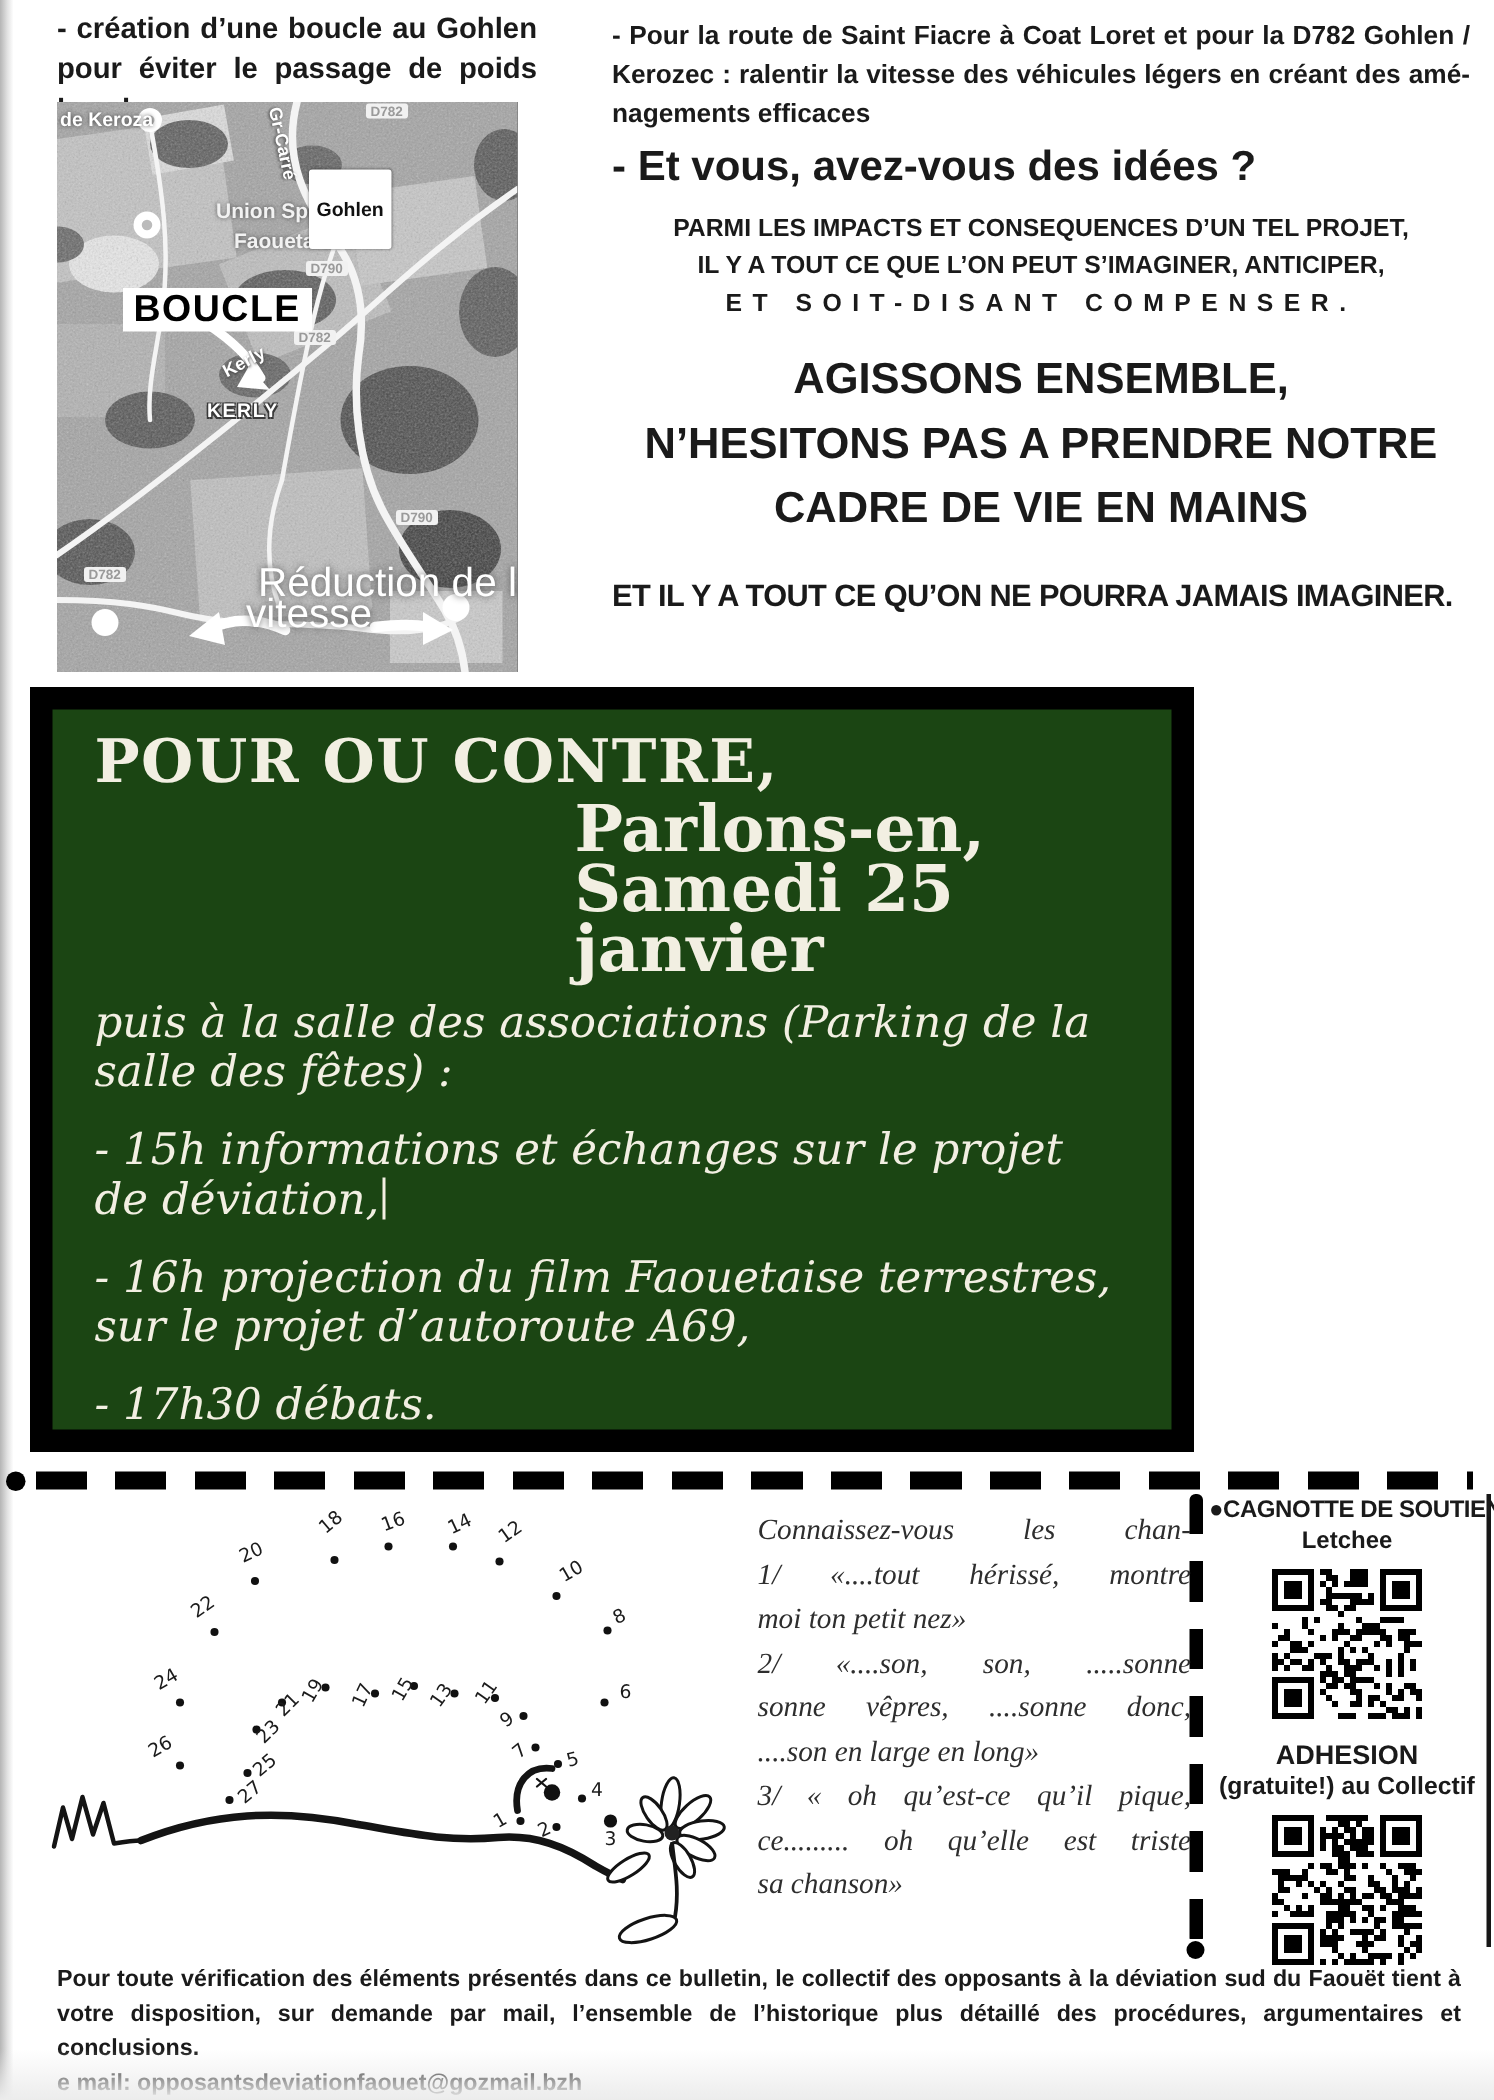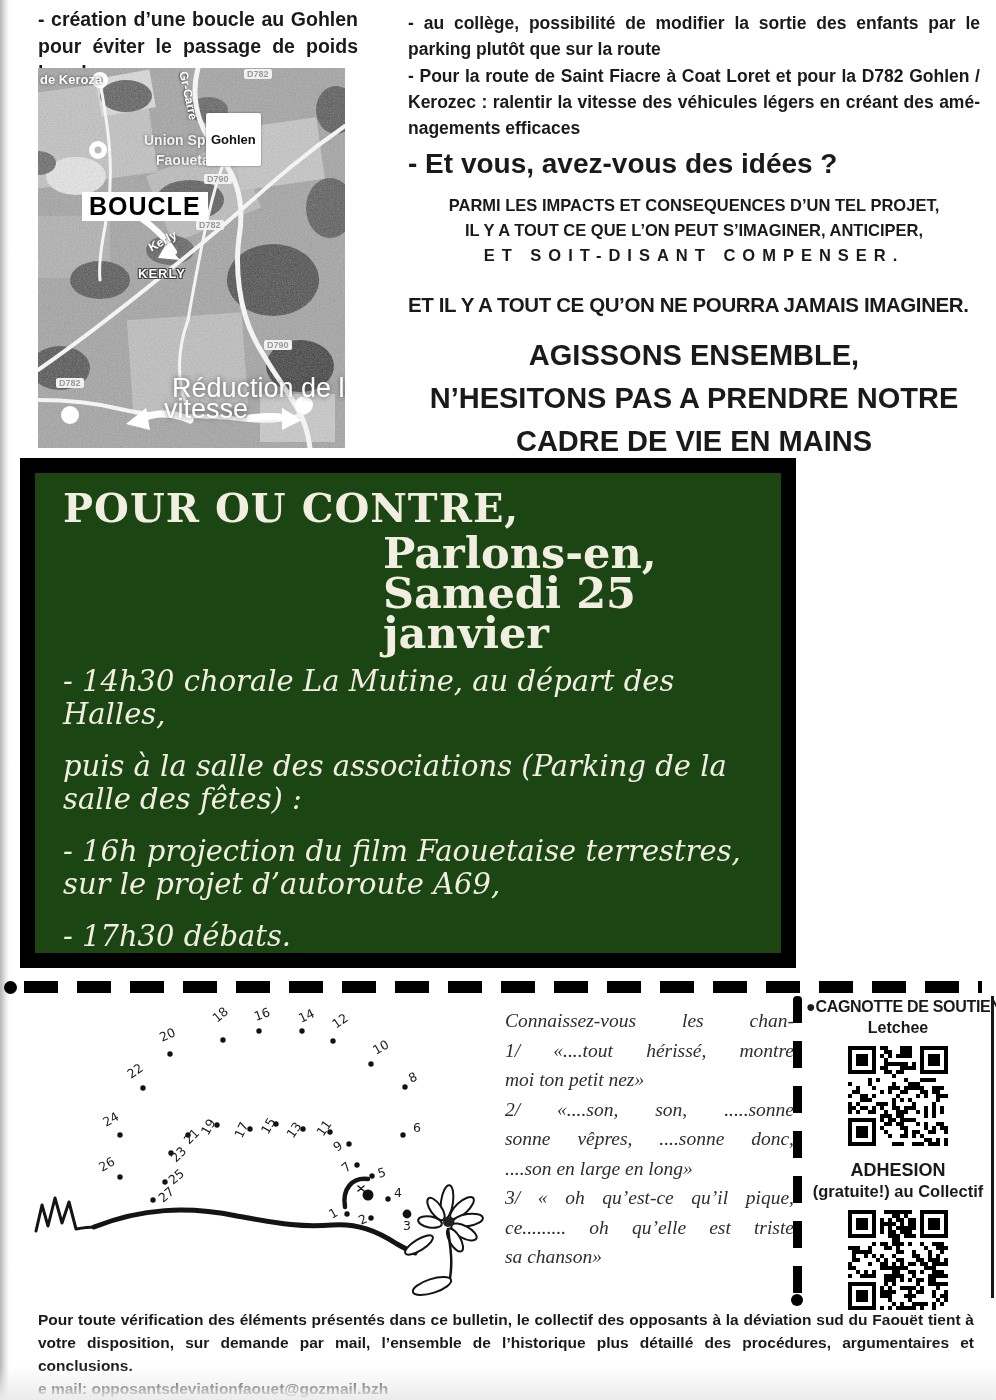--- a/index.html
+++ b/index.html
@@ -159,44 +159,43 @@
         <div class="ml wl3" style="left: 108px; top: 174px; transform: rotate(-28deg);">Kerly</div>
         <div class="ml wlo" style="left: 100px; top: 198px;">KERLY</div>
         <div class="ml badge" style="left: 226px; top: 272px;">D790</div>
         <div class="ml badge" style="left: 18px; top: 310px;">D782</div>
         <div class="ml big" style="left: 86px; top: 305px; margin-left: 48px;">Réduction de la</div>
         <div class="ml big" style="left: 126px; top: 326px;">vitesse</div>
       </div>
   </div>
 
   <div id="right-col">
-    <p class="rpara">- au collège, possibilité de modifier la sortie des enfants par le parking plutôt que sur la route</p>
     <p class="rpara">- Pour  la route de Saint Fiacre à Coat Loret et pour la D782 Gohlen / Kerozec : ralentir la vitesse des véhicules légers en créant des amé-nagements efficaces</p>
     <div id="idea-question">- Et vous, avez-vous des idées ?</div>
     <div id="impacts-block">
         <div>PARMI LES IMPACTS ET CONSEQUENCES D’UN TEL PROJET,</div>
         <div>IL Y A TOUT CE QUE L’ON PEUT S’IMAGINER, ANTICIPER,</div>
         <div class="spread">ET SOIT-DISANT COMPENSER.</div>
       </div>
-    <div id="never-imagine">ET IL Y A TOUT CE QU’ON NE POURRA JAMAIS IMAGINER.</div>
     <div id="call-to-action">
         <div>AGISSONS ENSEMBLE,</div>
         <div>N’HESITONS PAS A PRENDRE NOTRE</div>
         <div>CADRE DE VIE EN MAINS</div>
       </div>
+    <div id="never-imagine">ET IL Y A TOUT CE QU’ON NE POURRA JAMAIS IMAGINER.</div>
   </div>
 
   <div id="event-box">
     <div id="event-title">POUR OU CONTRE,</div>
     <div id="event-subtitle">
       <span>Parlons-en,</span><span class="gap"></span><span>Samedi 25 janvier</span>
     </div>
     <div id="schedule">
-        <div class="sched">- 14h30 chorale La Mutine, au départ des Halles,</div>
         <div class="sched">puis à la salle des associations (Parking de la salle des fêtes) :</div>
+        <div class="sched">- 15h informations et échanges sur le projet de déviation,<span class="caret"></span></div>
         <div class="sched">- 16h projection du film Faouetaise terrestres, sur le projet d’autoroute A69,</div>
         <div class="sched">- 17h30 débats.</div>
       </div>
     <div id="event-footer-left">Journée festive et instructive,</div>
 
   </div>
 
   <div class="dotmark" style="left:4px;top:981px;"></div>
   <div id="cut-h"></div>
   <div id="cut-v"></div>

